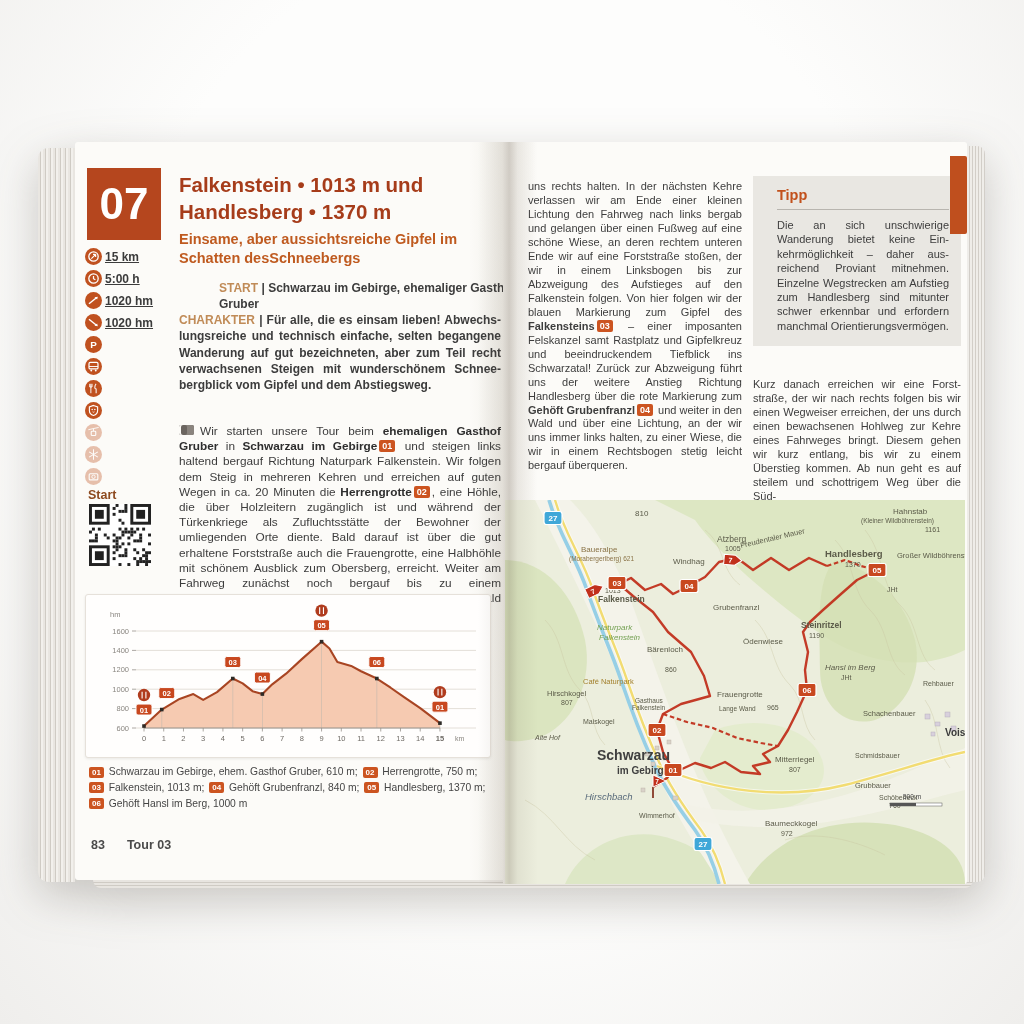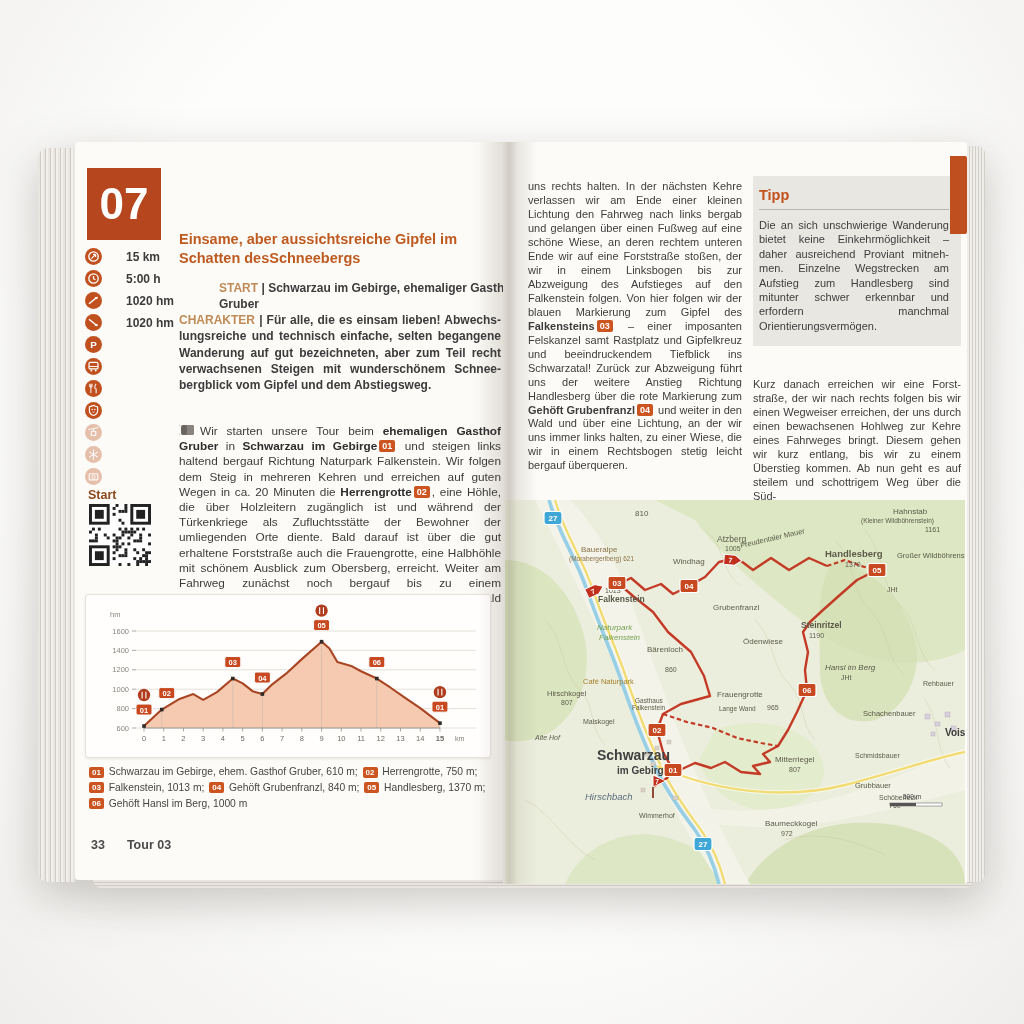--- a/index.html
+++ b/index.html
@@ -21,21 +21,21 @@
         background:linear-gradient(90deg,#efede7 0%,#fcfbf8 7%);}
   .spine{position:absolute;left:440px;top:0;width:60px;height:742px;pointer-events:none;
         background:linear-gradient(90deg,rgba(90,75,60,0) 0%,rgba(90,75,60,.10) 42%,rgba(90,75,60,.22) 52%,rgba(90,75,60,.08) 66%,rgba(90,75,60,0) 100%);}
   .abs{position:absolute;}
   
   .tour-badge{left:12px;top:26px;width:74px;height:72px;background:#b5461e;color:#fff;
       font-size:44px;font-weight:bold;display:flex;align-items:center;justify-content:center;text-align:right;}
   .title{left:104px;top:30px;width:330px;font-size:20.5px;line-height:1.3;font-weight:bold;color:#a63c1a;}
   .subtitle{left:104px;top:88px;width:318px;font-size:14.5px;line-height:1.32;font-weight:bold;color:#bf5a1f;}
   .stats{left:10px;top:106px;display:flex;flex-direction:column;gap:5px;}
-  .stat-row{display:flex;align-items:center;gap:24px;height:17px;}
+  .stat-row{display:flex;align-items:center;gap:3px;height:17px;text-decoration:underline;}
   .stat-row .lbl{font-size:12px;font-weight:bold;color:#3b3b3b;}
   .sicon{width:17px;height:17px;border-radius:50%;background:#c0511f;display:flex;align-items:center;justify-content:center;flex:0 0 17px;}
   .sicon svg{width:15px;height:15px;}
   .sicon.dim{opacity:.35;}
   .startline{left:104px;top:138px;width:322px;font-size:12px;line-height:1.35;font-weight:bold;margin-left:40px;}
   .keylabel{color:#c08b57;font-weight:bold;}
   .charakter{left:104px;top:170px;width:322px;font-size:12px;line-height:1.36;font-weight:600;text-align:justify;}
   .bodytext{left:104px;top:282px;width:322px;font-size:11.8px;line-height:1.29;text-align:justify;color:#3c3c3c;}
   .bodytext b{color:#2e2e2e;}
   .badge{display:inline-block;background:#cc5420;color:#fff;font-size:9px;font-weight:bold;
@@ -44,39 +44,43 @@
       box-shadow:inset 2px 0 0 #fcfbf8, inset -7px 0 0 #8a847e;}
   .start-label{left:13px;top:346px;font-size:12.5px;font-weight:bold;color:#8d4a1f;}
   .qr{left:14px;top:362px;width:62px;height:62px;background:#fff;}
   .chart-panel{left:10px;top:452px;width:404px;height:162px;background:#fffefd;border:1px solid #e6e1da;
       border-radius:3px;box-shadow:0 1px 3px rgba(0,0,0,.08);}
   .legend{left:12px;top:622px;width:404px;font-size:10.3px;line-height:1.55;color:#454545;}
   .legend .badge{font-size:8px;line-height:11px;vertical-align:0.5px;}
   .footer{left:16px;top:696px;font-size:12.5px;font-weight:bold;color:#4a4a4a;display:flex;gap:22px;}
   
   .rcol1{left:25px;top:38px;width:214px;font-size:11px;line-height:1.27;text-align:justify;color:#3d3d3d;}
-  .tipp{left:250px;top:34px;width:208px;background:#e9e7e2;padding:11px 12px 13px 6px;box-sizing:border-box;}
+  .tipp{left:250px;top:34px;width:208px;background:#e9e7e2;padding:11px 12px 13px 24px;box-sizing:border-box;}
   .tipp h3{margin:0 0 6px 0;font-size:14.5px;color:#c2511c;}
   .tipp .rule{border-top:1px solid #b8b5af;margin:0 0 8px 0;}
   .tipp p{margin:0;font-size:11px;line-height:1.31;text-align:justify;color:#3d3d3d;}
   .rcol2{left:250px;top:236px;width:208px;font-size:11px;line-height:1.27;text-align:justify;color:#3d3d3d;}
   .tab{left:447px;top:14px;width:17px;height:78px;background:#bf4f1e;border-radius:0 2px 2px 0;}
   .mapwrap{left:2px;top:358px;width:460px;height:384px;overflow:hidden;}
   .mapwrap svg{display:block;}
 </style>
 </head>
 <body>
 
 <div class="book">
   <div class="edge-left"></div>
   <div class="edge-bottom"></div>
   <div class="edge-right"></div>
 
   <div class="page page-left">
     <div class="abs tour-badge">07</div>
+    <div class="abs title">
+      <div>Falkenstein • 1013 m und</div>
+      <div>Handlesberg • 1370 m</div>
+    </div>
     <div class="abs subtitle">Einsame, aber aussichtsreiche Gipfel im Schat­ten desSchneebergs</div>
 
     <div class="abs stats" id="stats">
         <div class="stat-row">
           <span class="sicon">
             <svg viewBox="0 0 16 16">
               <circle cx="8" cy="8" r="5" fill="none" stroke="#fff" stroke-width="1.4"></circle>
               <path d="M5.7 10.3L10.3 5.7M10.3 5.7H7.5M10.3 5.7v2.8" stroke="#fff" stroke-width="1.2" fill="none"></path>
             </svg>
           </span>
@@ -364,21 +368,21 @@
           <rect x="352.15" y="126.35000000000001" width="3.6" height="3.6" fill="#2e2a26"></rect>
           <circle cx="353.95" cy="97.15" r="6.2" fill="#b03c1e"></circle>
           <path d="M352.05 93.75v6.8 M355.84999999999997 93.75v6.8" stroke="#fff" stroke-width="1.1"></path>
           <rect x="345.95" y="106.15" width="16" height="11" rx="2" fill="#c8481f" stroke="#fff" stroke-width="1"></rect>
           <text x="353.95" y="114.75" text-anchor="middle" font-size="7.5" font-weight="bold" fill="#fff">01</text>
         </svg>
     </div>
     <div class="abs legend" id="legend"><span class="badge">01</span><span> Schwarzau im Gebirge, ehem. Gasthof Gruber, 610 m; </span><span class="badge">02</span><span> Herrengrotte, 750 m; </span><span class="badge">03</span><span> Falkenstein, 1013 m; </span><span class="badge">04</span><span> Gehöft Grubenfranzl, 840 m; </span><span class="badge">05</span><span> Handlesberg, 1370 m; </span><span class="badge">06</span><span> Gehöft Hansl im Berg, 1000 m </span></div>
 
     <div class="abs footer">
-      <span>33</span>
+      <span>83</span>
       <span>Tour 03</span>
     </div>
   </div>
 
   <div class="page page-right">
     <div class="abs rcol1" id="rcol1"><span>uns rechts halten. In der nächsten Kehre verlassen wir am Ende einer kleinen Lichtung den Fahrweg nach links bergab und gelangen über einen Fußweg auf eine schöne Wiese, an deren rechtem unteren Ende wir auf eine Forststraße stoßen, der wir in einem Linksbogen bis zur Abzweigung des Aufstieges auf den Falkenstein folgen. Von hier folgen wir der blauen Markierung zum Gipfel des </span><b>Falkensteins</b><span class="badge">03</span><span> – einer imposanten Felskanzel samt Rastplatz und Gipfelkreuz und beeindruckendem Tiefblick ins Schwarzatal! Zurück zur Abzweigung führt uns der weitere Anstieg Richtung Handlesberg über die rote Markierung zum </span><b>Gehöft Grubenfranzl</b><span class="badge">04</span><span> und weiter in den Wald und über eine Lichtung, an der wir uns immer links halten, zu einer Wiese, die wir in einem Rechtsbogen stetig leicht bergauf überqueren.</span></div>
 
     <div class="abs tipp">
       <h3>Tipp</h3>
       <div class="rule"></div>

